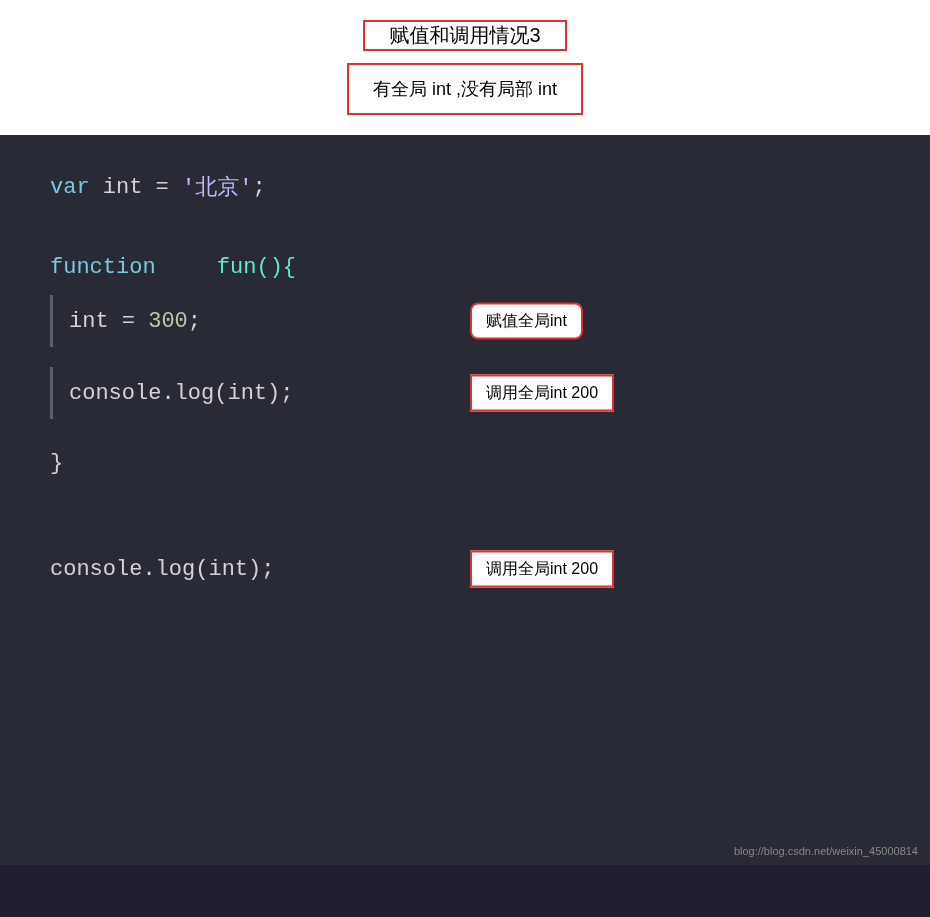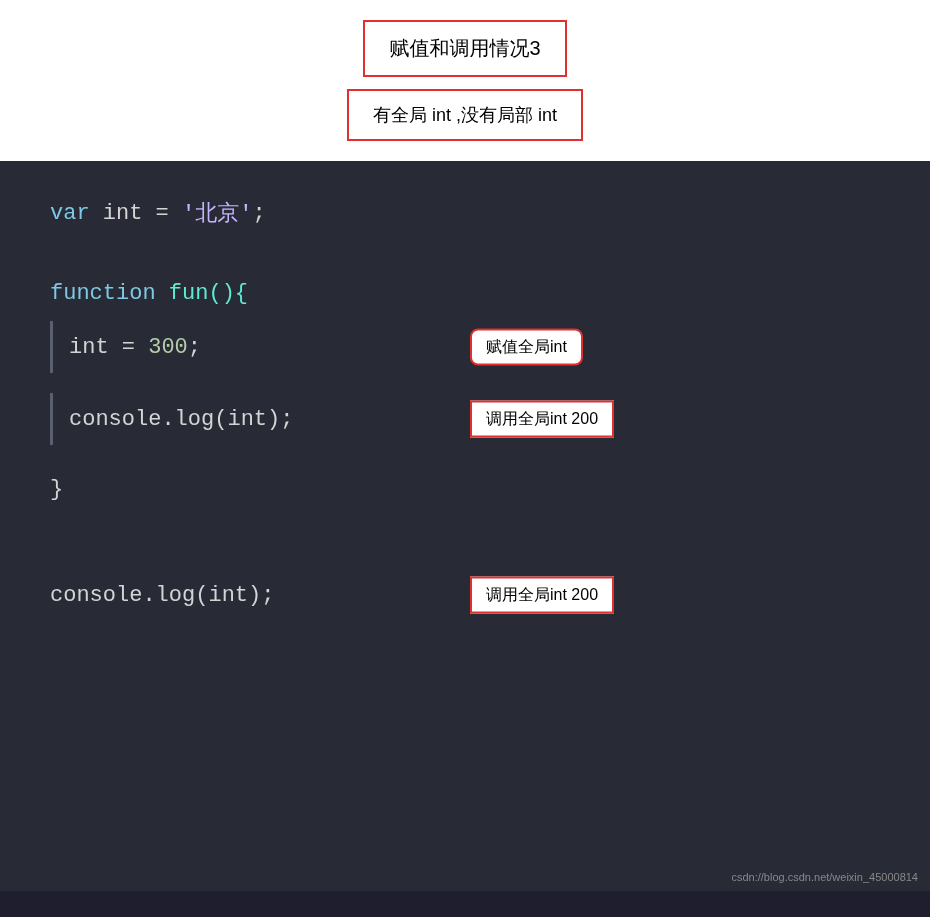--- a/index.html
+++ b/index.html
@@ -20,21 +20,21 @@
       background-color: #ffffff;
       padding: 20px 30px 20px 30px;
       display: flex;
       flex-direction: column;
       align-items: center;
       gap: 12px;
     }
 
     .title-box {
       border: 2px solid #e03030;
-      padding: 13px 24px;
+      padding: 0 24px;
       font-size: 20px;
       font-weight: normal;
       color: #000;
       background: #fff;
       font-family: 'Microsoft YaHei', 'SimHei', sans-serif;
     }
 
     .subtitle-box {
       border: 2px solid #e03030;
       padding: 12px 24px;
@@ -101,21 +101,21 @@
 
   <div class="code-row" style="margin-bottom:8px;">
     <span class="code-text" style="color:#7ec8e3;">var</span>
     <span class="code-text" style="color:#d4d4d4;">&nbsp;int&nbsp;=&nbsp;</span>
     <span class="code-text" style="color:#c4b5fd;">'北京'</span>
     <span class="code-text" style="color:#d4d4d4;">;</span>
   </div>
 
   <div class="code-row" style="min-height:24px;"></div>
 
-  <div class="code-row" style="margin-bottom:4px;">
+  <div class="code-row" style="margin-bottom:4px;gap:48px;">
     <span class="code-text" style="color:#7ec8e3;">function</span>
     <span class="code-text" style="color:#5eead4;">&nbsp;fun(){</span>
   </div>
 
   <div class="code-row" style="margin-bottom:4px; position:relative; min-height:52px;">
     <div style="width:3px; background:#5a6070; align-self:stretch; margin-right:16px; min-height:48px;"></div>
     <span class="code-text" style="color:#d4d4d4;">int&nbsp;=&nbsp;</span>
     <span class="code-text" style="color:#b5cea8;">300</span>
     <span class="code-text" style="color:#d4d4d4;">;</span>
 
@@ -148,15 +148,15 @@
 
   <div class="code-row" style="position:relative; min-height:52px;">
     <span class="code-text" style="color:#d4d4d4;">console.log(int);</span>
 
     <div class="annotation-box" style="left: 420px; top: 50%; transform: translateY(-50%);">
       <span>调用全局int  200</span>
     </div>
   </div>
 
   <div class="watermark">
-    <span>csdn://blog.csdn.net/weixin_45000814</span>
+    <span>blog://blog.csdn.net/weixin_45000814</span>
   </div>
 </div>
 
 </body></html>

